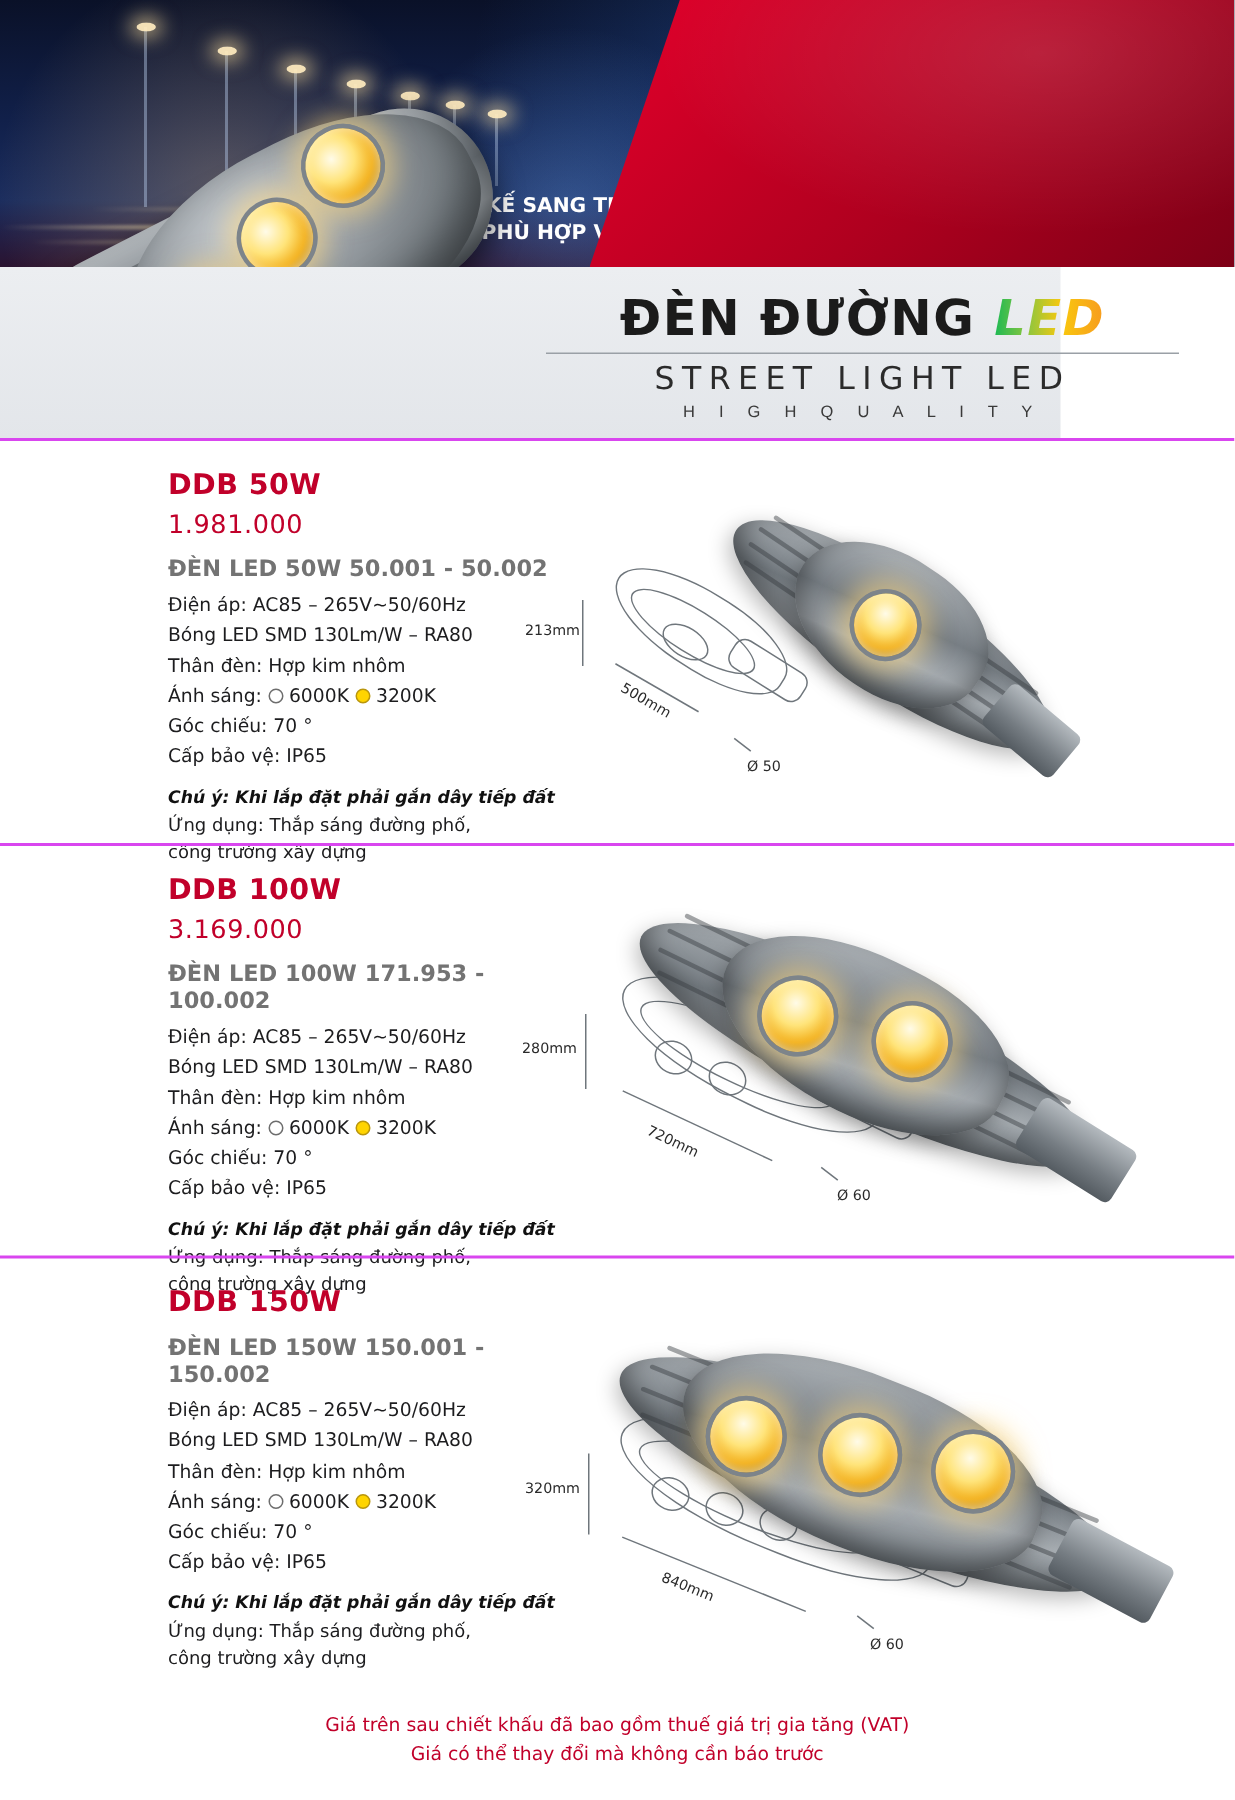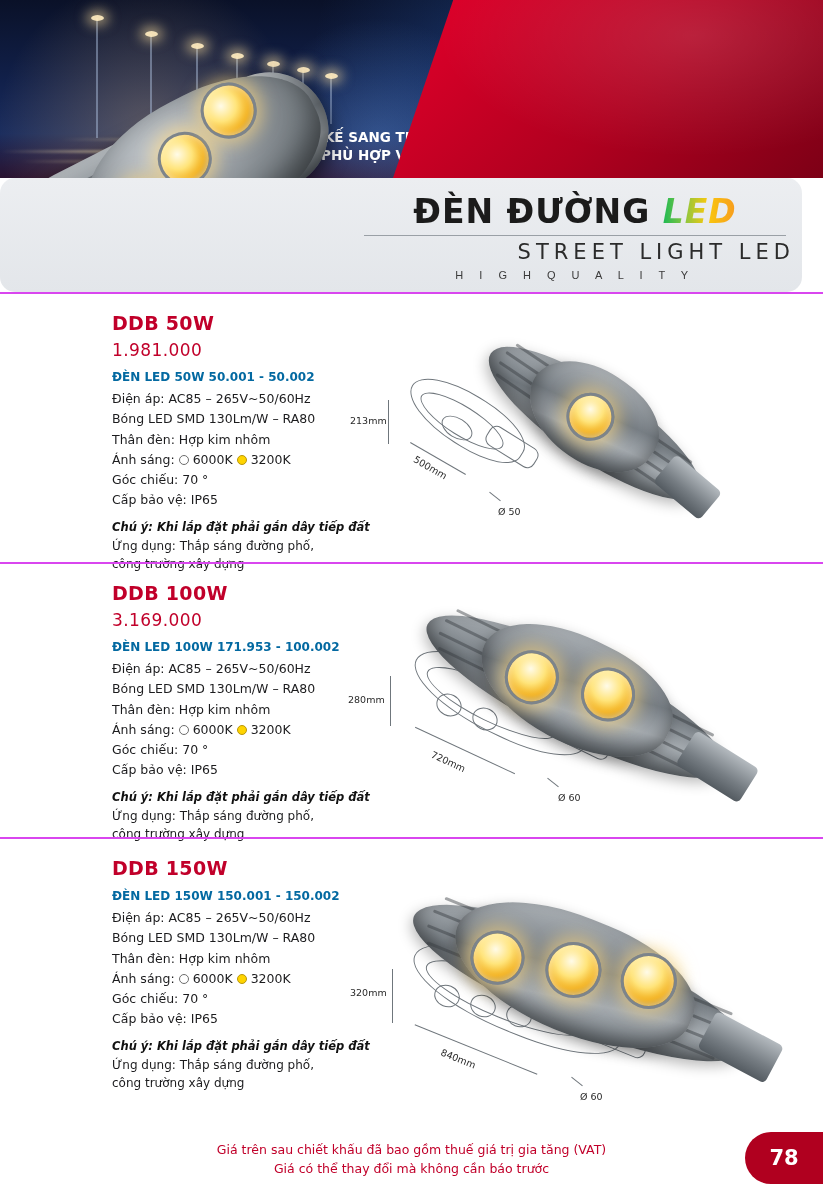--- a/index.html
+++ b/index.html
@@ -168,44 +168,42 @@
     font-size: 13.5px;
     font-weight: bold;
     line-height: 1.35;
     font-family: "DejaVu Sans", sans-serif;
   }
 
   
   .title-band {
     position: absolute;
     top: 178px; left: 0;
-    width: 802px; height: 114px;
+    width: 707px; height: 114px;
     background: linear-gradient(180deg, #eceef1 0%, #e3e6ea 100%);
-    border-radius: 15px;
   }
   .title-wrap {
     position: absolute;
     left: 355px; top: 14px;
     width: 440px;
     text-align: center;
     color: #1b1b1b;
   }
   .t-main {
     font-size: 33px; font-weight: bold; letter-spacing: 1px;
     font-family: "DejaVu Sans", sans-serif;
   }
   .t-main .led {
     background: linear-gradient(90deg, #1db954 0%, #8dc63f 30%, #f9c80e 60%, #f79a1f 100%);
     -webkit-background-clip: text; background-clip: text; color: transparent;
     font-style: italic;
   }
   .t-sub {
     font-size: 21px; letter-spacing: 5px; margin-top: 4px; color: #2b2b2b;
     font-family: "DejaVu Sans", sans-serif;
-    text-align: right;
   }
   .t-sub2 {
     font-size: 11px; letter-spacing: 6.5px; margin-top: 5px; color: #3a3a3a;
   }
   .t-rule { height: 1px; background: #9aa0a6; margin: 4px auto 0; width: 96%; }
 
   
   .product {
     position: absolute;
     left: 0; width: 823px;
@@ -218,21 +216,21 @@
   .p-text { position: absolute; left: 112px; top: 18px; width: 260px; }
   .p-title {
     color: #c1002a; font-size: 19px; font-weight: bold; letter-spacing: .3px;
     font-family: "DejaVu Sans", sans-serif;
   }
   .p-price {
     color: #c1002a; font-size: 17px; font-weight: normal; margin-top: 6px; letter-spacing: .4px;
     font-family: "DejaVu Sans", sans-serif;
   }
   .p-code {
-    color: #0369a1; font-size: 12px; font-weight: bold; margin-top: 10px;
+    color: #737373; font-size: 15px; font-weight: bold; margin-top: 10px;
     font-family: "DejaVu Sans", sans-serif;
   }
   .spec-list { margin-top: 5px; }
   .spec {
     color: #1c1c1e; font-size: 12.5px; line-height: 1.62;
     display: flex; align-items: center; gap: 4px;
     font-family: "DejaVu Sans", sans-serif;
   }
   .dot-w {
     display: inline-block; width: 10px; height: 10px; border-radius: 50%;
@@ -577,17 +575,14 @@
         </div>
         <div class="ml-neck" style="left:328px; top:130px; width:76px; height:42px; transform:rotate(6deg);"></div>
       </div>
     </div>
   </div>
 
   <div class="footer-note">
     <div>Giá trên sau chiết khấu đã bao gồm thuế giá trị gia tăng (VAT)</div>
     <div>Giá có thể thay đổi mà không cần báo trước</div>
   </div>
-  <div class="page-tab">
-    <span>78</span>
-  </div>
 
 </div>
 
 </body></html>

